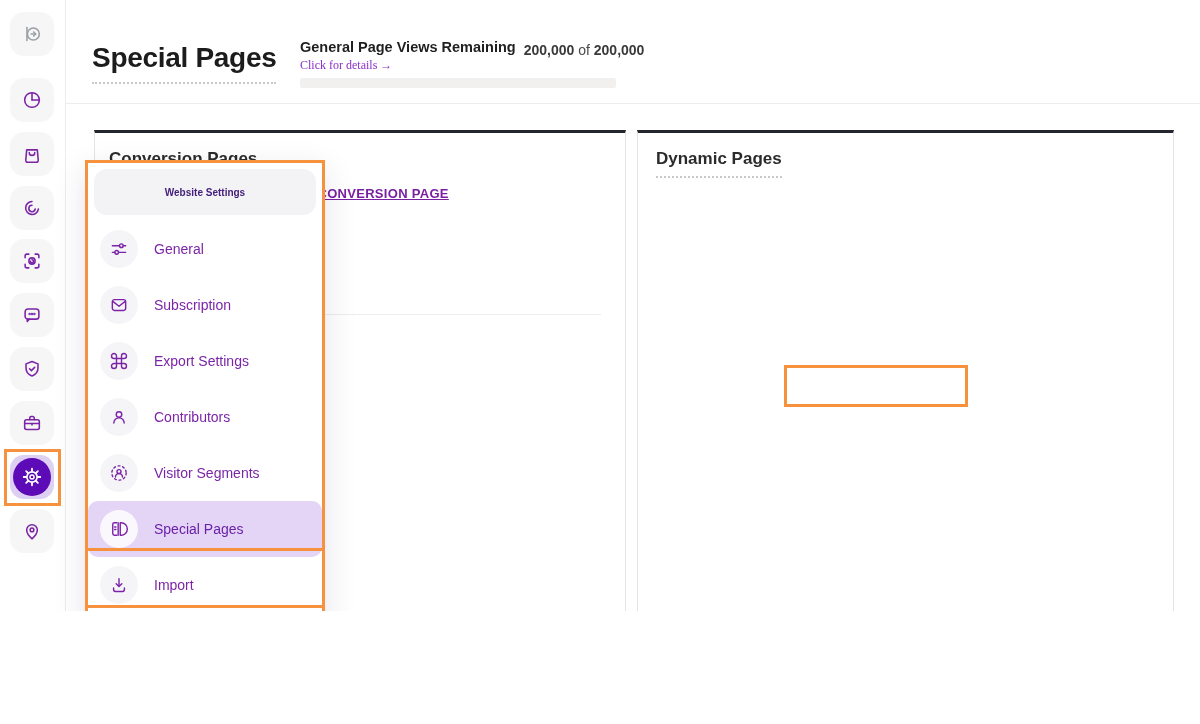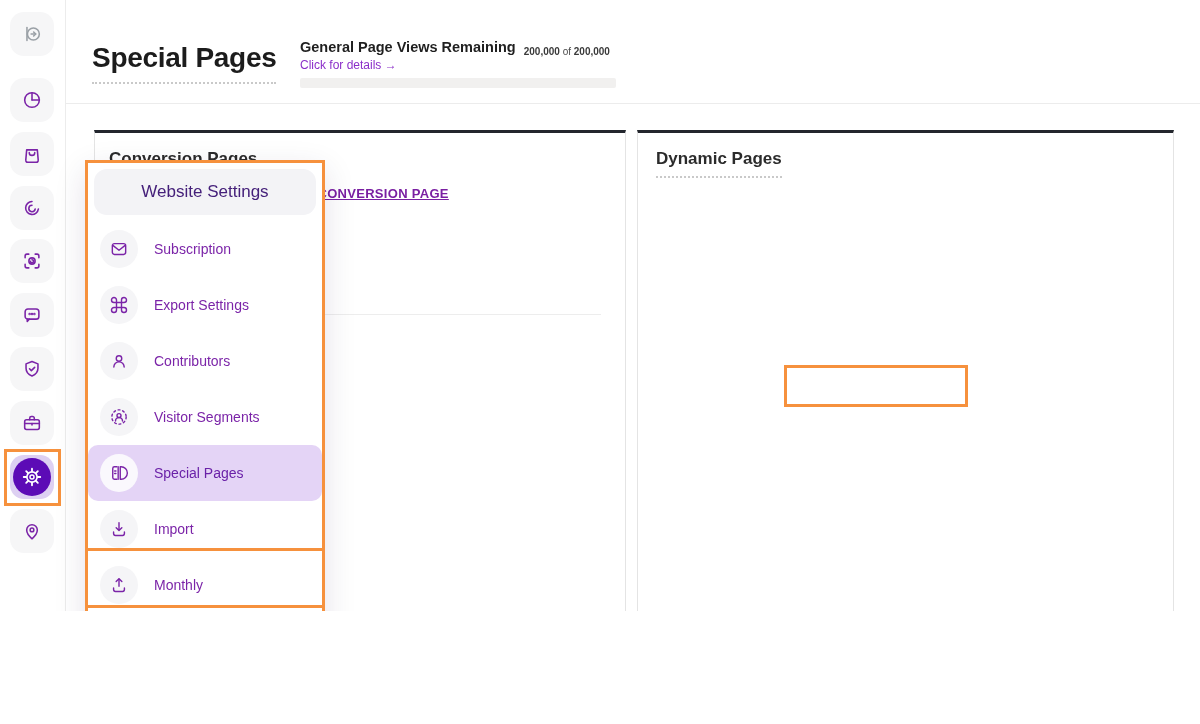--- a/index.html
+++ b/index.html
@@ -16,23 +16,23 @@
   .side-btn.gray{color:#9aa0a6;}
   .side-btn.active{background:#ddd0f2;}
   .gear-disc{width:38px;height:38px;border-radius:50%;background:#5c0bb6;display:flex;align-items:center;justify-content:center;color:#fff;}
 
   
   .page-title{left:92px;top:42px;font-size:28px;font-weight:700;color:#1c1c1c;letter-spacing:-.3px;
               border-bottom:2px dotted #c9c9c9;padding-bottom:8px;}
   .hdr-divider{left:66px;top:103px;width:1134px;height:1px;background:#ececec;}
   .monthly{left:300px;top:38px;}
   .monthly .lbl{font-size:14.5px;font-weight:700;color:#1f1f1f;}
-  .monthly .val{font-size:10px;color:#3a3a3a;position:relative;top:3px;margin-left:8px;font-weight:600;}
+  .monthly .val{font-size:14px;color:#3a3a3a;position:relative;top:3px;margin-left:8px;font-weight:600;}
   .monthly .of{font-weight:400;color:#4a4a4a;}
-  .details-link{left:300px;top:58px;font-size:12px;color:#8b2fc9;cursor:pointer;}
+  .details-link{left:300px;top:58px;font-size:12px;color:#8b2fc9;cursor:pointer;font-family:Liberation Serif, serif;}
   .pv-bar{left:300px;top:78px;width:316px;height:10px;background:#f1f0ef;border-radius:2px;}
 
   
   .card{background:#fff;border:1px solid #e4e4e4;border-top:3px solid #23262d;}
   .card-left{left:94px;top:130px;width:530px;height:585px;z-index:1;}
   .card-right{left:637px;top:130px;width:535px;height:585px;z-index:1;}
   .card-h{font-size:17px;font-weight:700;color:#2b2b2b;border-bottom:2px dotted #c9c9c9;padding-bottom:7px;display:inline-block;}
   .conv-link{left:238px;top:186px;font-size:13px;font-weight:700;letter-spacing:.3px;color:#7a1fa2;
              text-decoration:underline;z-index:2;cursor:pointer;white-space:nowrap;}
   .conv-divider{left:109px;top:314px;width:492px;height:1px;background:#ededed;z-index:2;}
@@ -47,21 +47,21 @@
   .select .chev{margin-left:auto;color:#b3b3b3;}
   .url-hint{left:668px;top:338px;font-size:14.5px;font-style:italic;color:#9a9a9a;}
   .save-btn{left:791px;top:371px;width:170px;height:30px;background:#fff;border:2px solid #5c0fb8;border-radius:6px;
             color:#6a14c9;font-size:13px;font-weight:700;display:flex;align-items:center;justify-content:center;cursor:pointer;}
   .close-link{left:992px;top:378px;font-size:14px;color:#2b2b2b;text-decoration:underline;cursor:pointer;}
 
   
   .flyout{left:85px;top:160px;width:240px;height:558px;background:#fff;border:3px solid #f6913d;
           box-shadow:0 10px 30px rgba(40,20,70,.12);z-index:20;box-sizing:border-box;}
   .flyout-head{margin:6px;height:46px;background:#f3f3f6;border-radius:13px;display:flex;align-items:center;justify-content:center;
-               font-size:17px;font-weight:400;color:#45207a;}
+               font-size:10px;font-weight:700;color:#45207a;}
   .fly-row{height:56px;display:flex;align-items:center;gap:16px;padding-left:12px;cursor:pointer;box-sizing:border-box;}
   .fly-ic{width:38px;height:38px;border-radius:50%;background:#f5f5f7;display:flex;align-items:center;justify-content:center;
           color:#7b24a8;flex:0 0 38px;}
   .fly-lbl{font-size:14px;font-weight:500;color:#7b24a8;}
   .fly-row.active{background:#e4d4f6;border-radius:10px;}
   .fly-row.active .fly-ic{background:#faf8fd;}
   .fly-row.active .fly-lbl{color:#6a21a8;}
 
   
   .hlbox{border:3px solid #f6913d;z-index:30;pointer-events:none;box-sizing:border-box;}
@@ -226,20 +226,31 @@
     <span class="fld-val">product-page</span>
   </div>
 
   <div class="abs url-hint">https://yourwebsitename.com/product-page*</div>
   <div class="abs save-btn">Save Dynamic Page</div>
   <div class="abs close-link">Close</div>
 
   <div class="abs flyout">
     <div class="flyout-head">Website Settings</div>
 
+    <div class="fly-row">
+      <span class="fly-ic">
+        <svg class="ic" width="20" height="20" viewBox="0 0 24 24">
+            <circle cx="14.8" cy="8" r="2.2"></circle>
+            <path d="M4 8h8.4M17.2 8H20"></path>
+            <circle cx="9.2" cy="16" r="2.2"></circle>
+            <path d="M4 16h2.8M11.6 16H20"></path>
+          </svg>
+      </span>
+      <span class="fly-lbl">General</span>
+    </div>
     <div class="fly-row">
       <span class="fly-ic">
         <svg class="ic" width="20" height="20" viewBox="0 0 24 24">
             <rect x="4" y="5.5" width="16" height="13" rx="2.5"></rect>
             <path d="M5 8l7 5.5L19 8"></path>
           </svg>
       </span>
       <span class="fly-lbl">Subscription</span>
     </div>
     <div class="fly-row">

